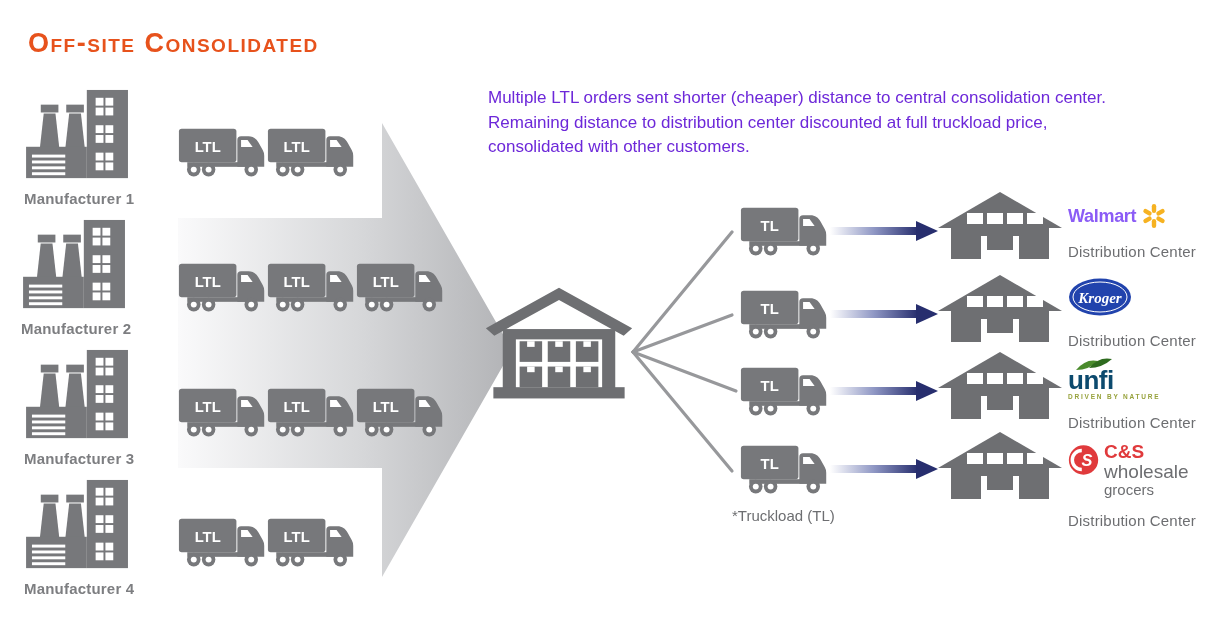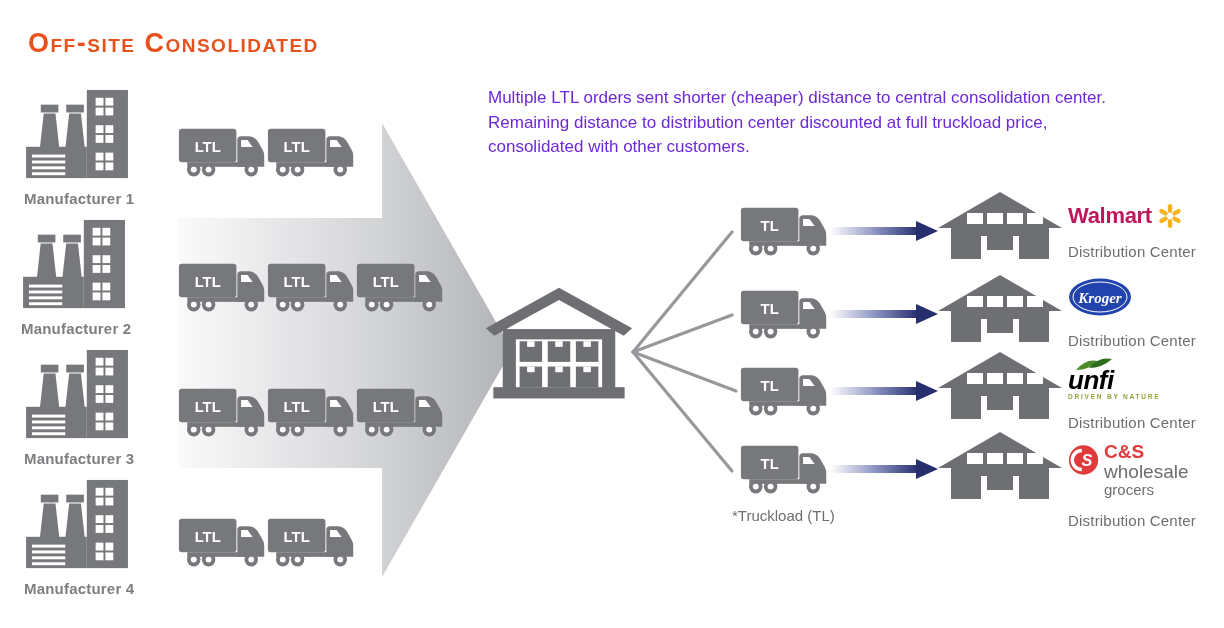--- a/index.html
+++ b/index.html
@@ -47,25 +47,25 @@
 
   
   .dist-warehouse { width:124px; height:68px; left:938px; z-index:2; }
   .dist-warehouse svg { width:100%; height:100%; display:block; }
 
   
   .dest-logo { left:1068px; z-index:3; }
   .dest-caption { font-size:15px; color:#6d6e71; letter-spacing:.2px; margin-top:14px; }
 
   .walmart-line { display:flex; align-items:center; gap:5px; }
-  .walmart-word { font-size:22px; font-weight:bold; color:#be185d; letter-spacing:-.3px; }
+  .walmart-word { font-size:18px; font-weight:bold; color:#8b5cf6; letter-spacing:-.3px; }
 
   .kroger-logo svg { display:block; }
 
-  .unfi-logo .unfi-word { font-size:26px; font-weight:bold; color:#000000; line-height:.85; letter-spacing:-.5px;font-style:italic; }
+  .unfi-logo .unfi-word { font-size:26px; font-weight:bold; color:#0c4a6e; line-height:.85; letter-spacing:-.5px; }
   .unfi-logo .unfi-tagline { font-size:6.5px; font-weight:bold; letter-spacing:1.8px; color:#97a23c; margin-top:2px; }
   .unfi-leaves { display:block; margin-left:6px; margin-bottom:-3px; }
 
   .cs-logo { display:flex; align-items:flex-start; gap:5px; }
   .cs-text-line1 { font-size:19px; line-height:1.05; }
   .cs-red { color:#e03a3c; font-weight:bold; }
   .cs-gray { color:#6d6e71; }
   .cs-text-line2 { font-size:15px; color:#6d6e71; line-height:1.05; }
 
   

